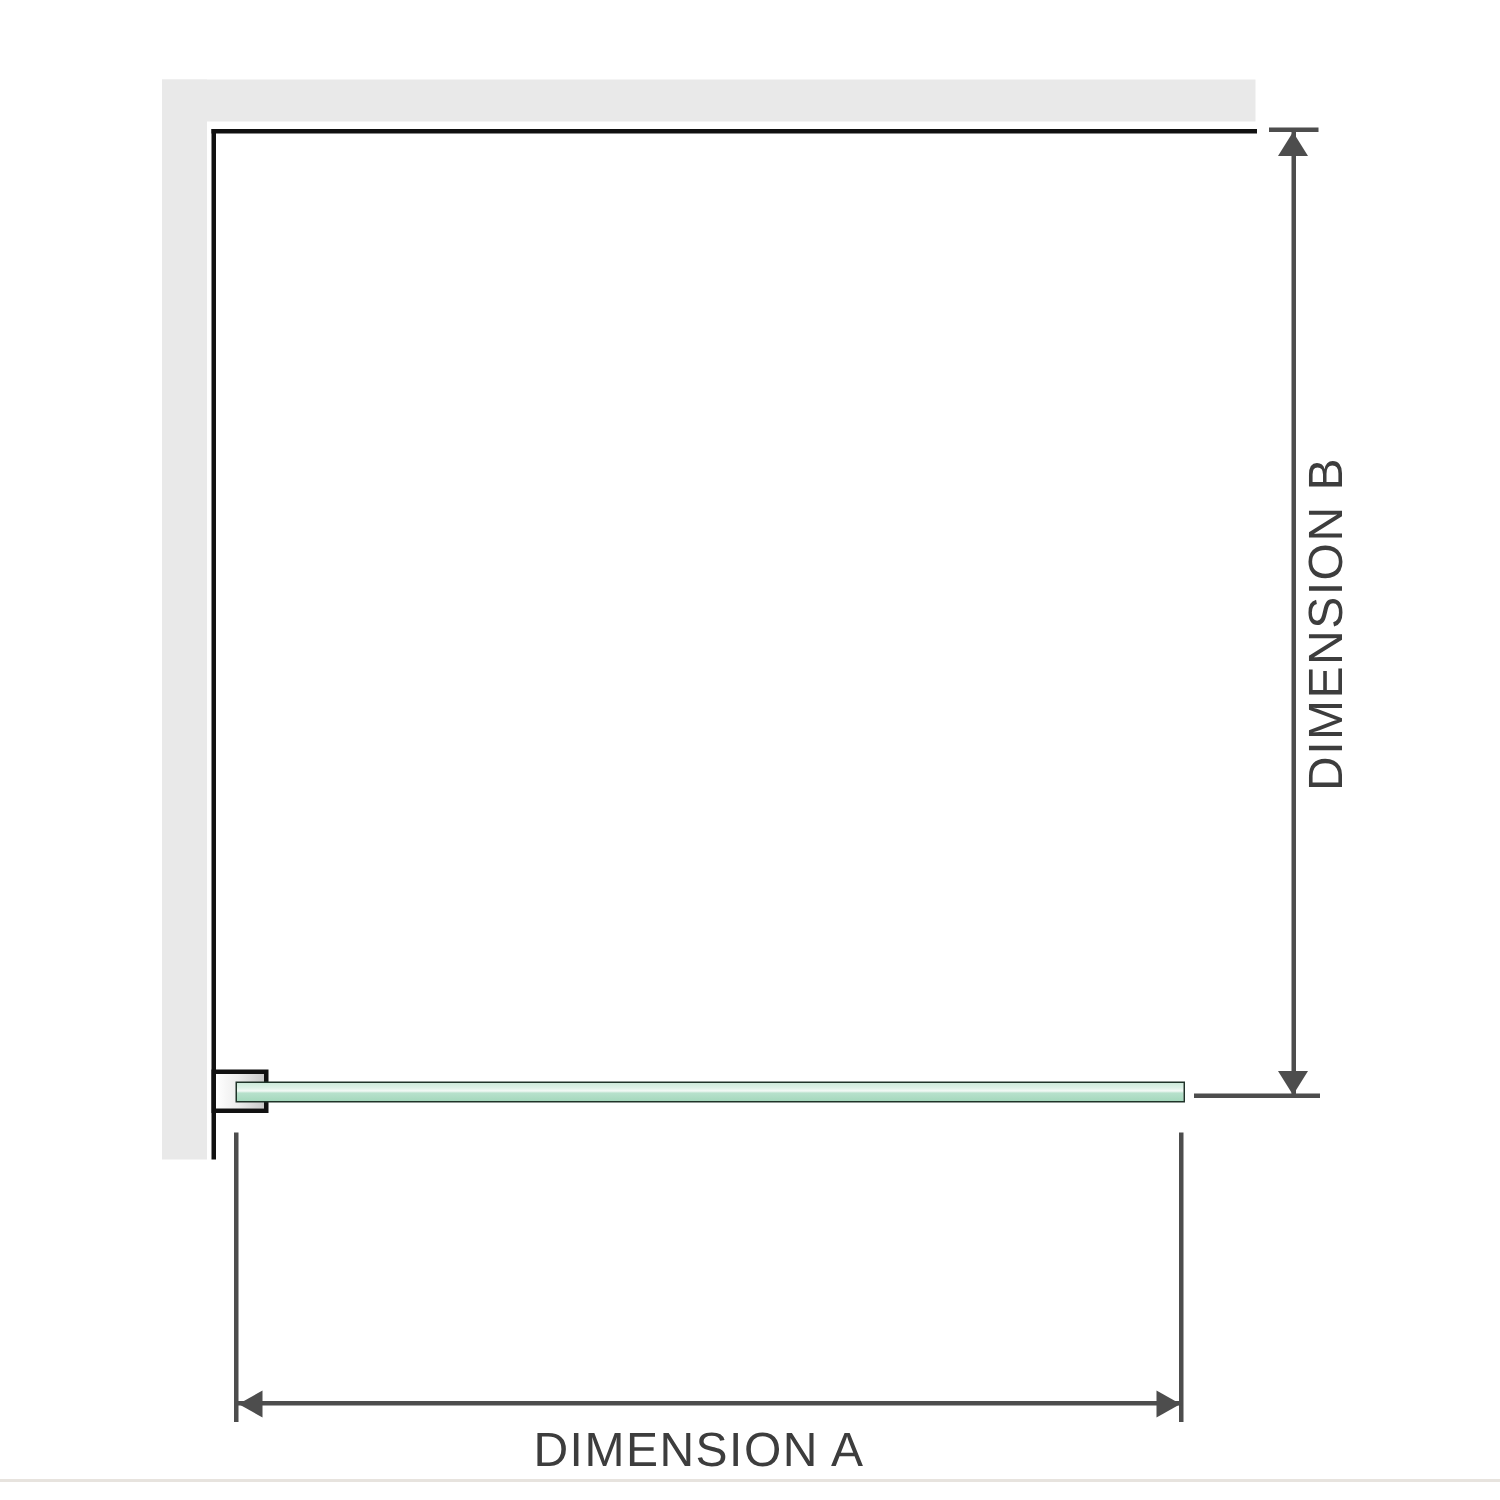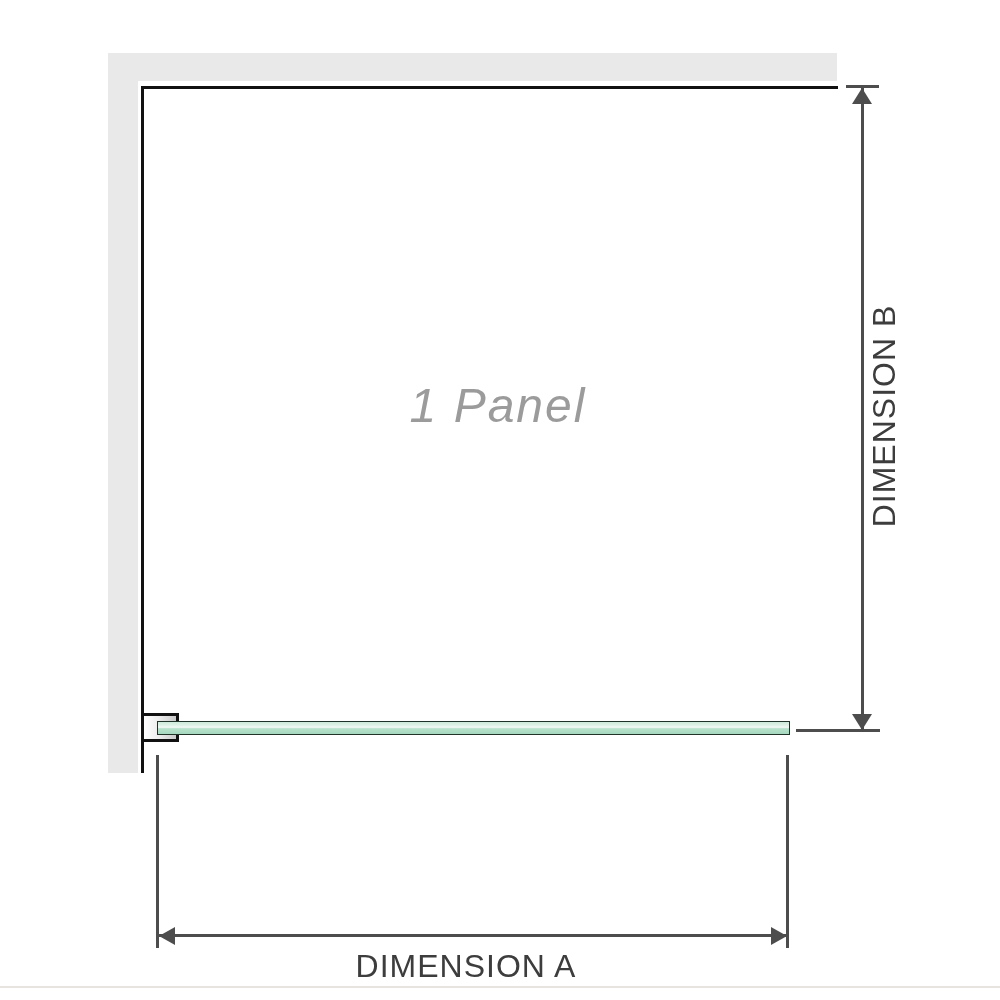--- a/index.html
+++ b/index.html
@@ -117,21 +117,20 @@
 </head>
 <body>
 
 <div class="canvas">
 
   <div class="wall-top"></div>
   <div class="wall-left"></div>
 
   <div class="panel-outline"></div>
 
-  <div class="panel-label">1 Panel</div>
 
   <div class="wall-bracket"></div>
   <div class="glass-panel"></div>
 
   <div class="dim-line dimb-tick-top"></div>
   <div class="dim-line dimb-tick-bottom"></div>
   <div class="dim-line dimb-line"></div>
   <div class="arrow arrow-up dimb-arrow-top"></div>
   <div class="arrow arrow-down dimb-arrow-bottom"></div>
   <div class="dim-label dimb-label">DIMENSION B</div>

